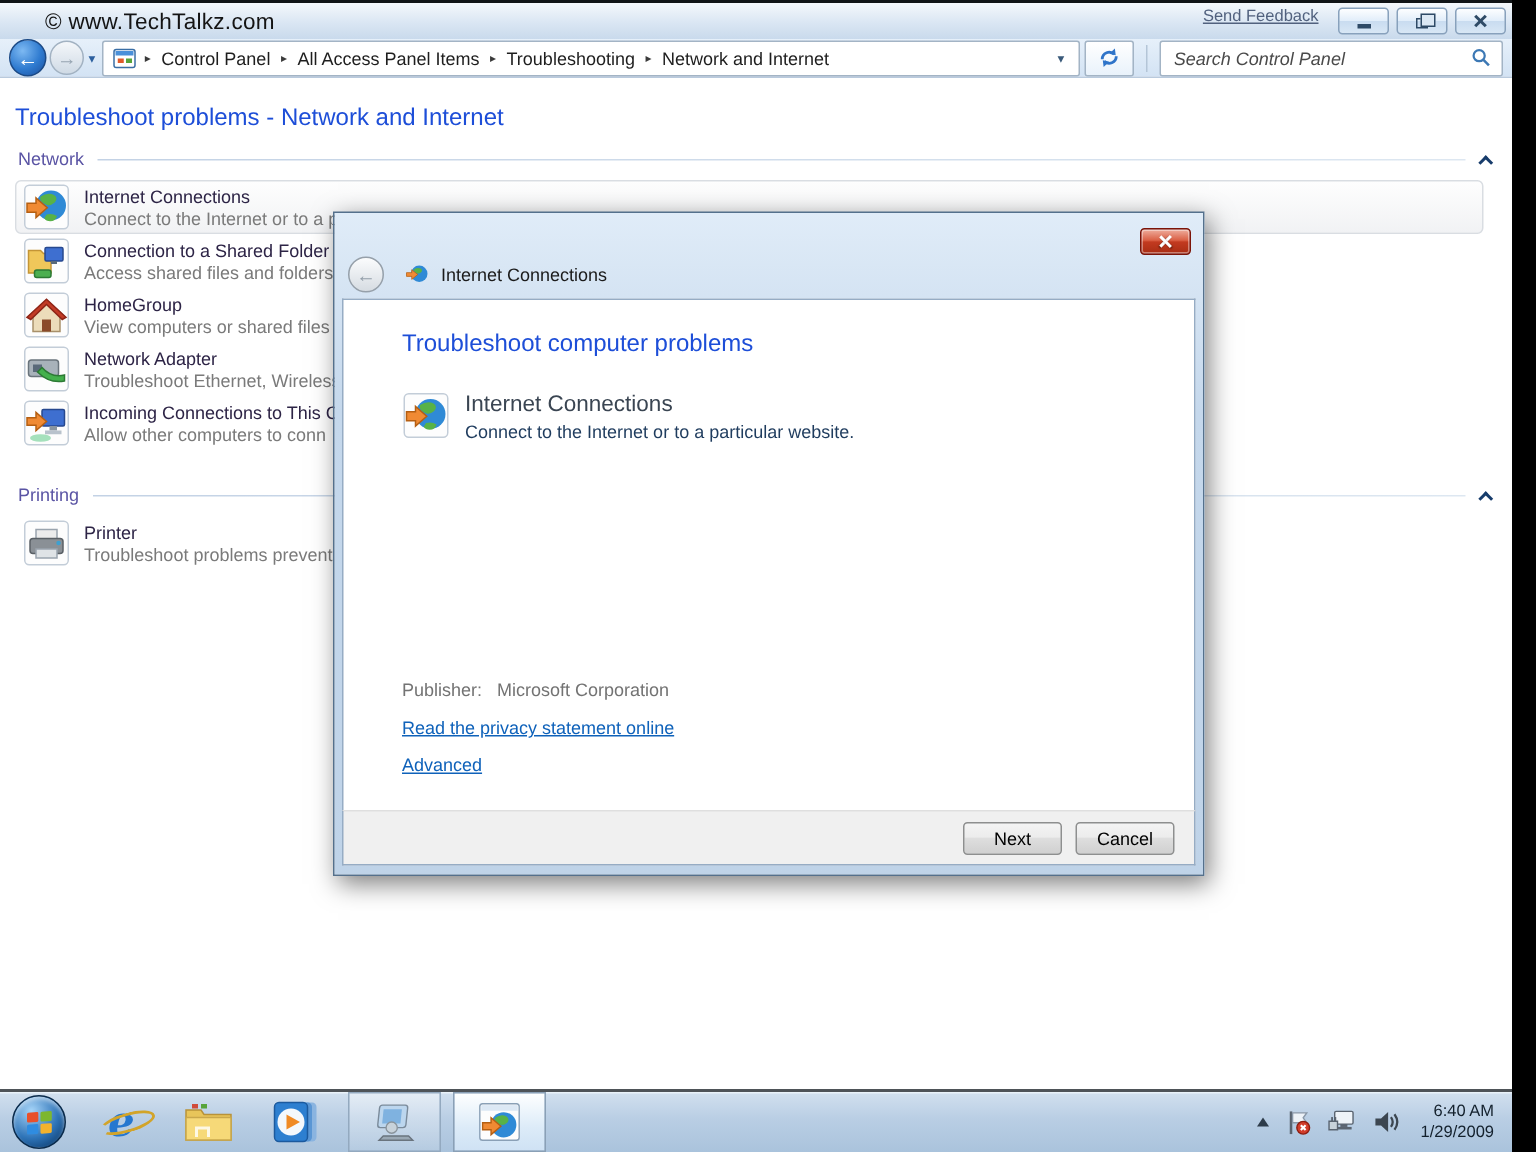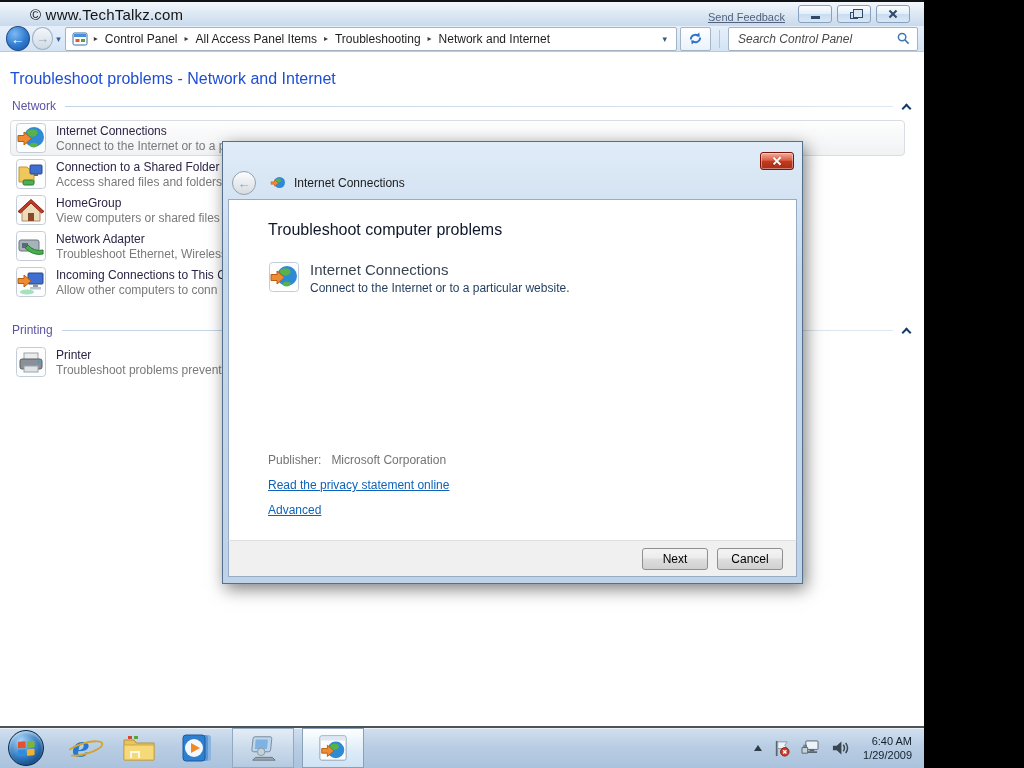--- a/index.html
+++ b/index.html
@@ -1,25 +1,25 @@
 <!DOCTYPE html>
 <html><head>
 <meta charset="utf-8">
 <style>
   * { box-sizing: border-box; }
   html,body { margin:0; padding:0; }
   body { font-family:"Liberation Sans", sans-serif; background:#000; }
-  .screen { position:relative; width:924px; height:768px; background:#fff; overflow:hidden; }
+  .screen { position:relative; width:1008px; height:768px; background:#fff; overflow:hidden; }
 
   
   .titlebar { position:absolute; top:0; left:0; right:0; height:26px;
     background:linear-gradient(#f4f8fc,#dae6f3 55%,#c9daec);
     border-top:2px solid #101417; display:flex; align-items:center; }
   .win-title { margin-left:30px; font-size:15px; color:#141414; letter-spacing:.2px; }
-  .tbar-right { margin-left:auto; display:flex; align-items:flex-end; gap:5px; padding-right:14px; }
+  .tbar-right { margin-left:auto; display:flex; align-items:flex-start; gap:5px; padding-right:4px; }
   .feedback-link { font-size:11px; color:#51617e; text-decoration:underline; margin-right:8px; }
   .cap-btn { width:34px; height:18px; border:1px solid #88a1bc; border-radius:3px;
     background:linear-gradient(#fdfeff,#e2eefa 48%,#c9dcf0 52%,#d8e7f5);
     display:flex; align-items:center; justify-content:center; position:relative; padding:0; }
   .min-glyph { width:9px; height:3px; background:#2e4a66; margin-top:7px; }
   .restore-glyph { width:8px; height:7px; border:1px solid #2e4a66; position:relative; margin-top:2px; }
   .restore-glyph::before { content:""; position:absolute; left:2px; top:-4px; width:8px; height:7px;
     border:1px solid #2e4a66; background:#dbe8f4; }
   .x-glyph { position:relative; width:11px; height:11px; }
   .x-glyph::before,.x-glyph::after { content:""; position:absolute; left:4.5px; top:0.5px; width:2px; height:10px; background:#2e4a66; }
@@ -84,21 +84,21 @@
   .dlg-x::before { transform:rotate(45deg); }
   .dlg-x::after { transform:rotate(-45deg); }
   .dlg-head { position:absolute; top:29px; left:9px; display:flex; align-items:center; }
   .dlg-back { width:24px; height:24px; border-radius:50%; border:1px solid #96a0aa; color:#939ea9;
     background:linear-gradient(#fbfcfd,#d6dce2); display:flex; align-items:center; justify-content:center;
     font-size:13px; line-height:1; padding:0; }
   .dlg-title-icon { margin:0 8px 0 14px; display:flex; }
   .dlg-title { font-size:12px; color:#1b1b1b; }
   .dlg-body { position:absolute; left:5px; right:5px; top:57px; bottom:43px; background:#fff;
     border:1px solid #96acct; border:1px solid #96acc4; border-bottom:none; }
-  .dlg-heading { position:absolute; left:39px; top:21px; font-size:16px; font-weight:400; color:#0f172a; }
+  .dlg-heading { position:absolute; left:39px; top:21px; font-size:16px; font-weight:400; color:#1d4ed8; }
   .dlg-item { position:absolute; left:39px; top:61px; display:flex; }
   .dlg-item-icon { width:32px; height:32px; margin-right:10px; }
   .dlg-item-title { font-size:15px; color:#3a4552; line-height:17px; }
   .dlg-item-desc { font-size:12px; color:#1f3c5e; margin-top:3px; }
   .dlg-publisher { position:absolute; left:39px; top:253px; font-size:12px; color:#737373; }
   .dlg-publisher b { font-weight:400; margin-right:10px; }
   .dlg-link { position:absolute; left:39px; font-size:12px; color:#0f62ba; }
   .dlg-link.privacy { top:278px; }
   .dlg-link.advanced { top:303px; }
   .dlg-footer { position:absolute; left:5px; right:5px; bottom:6px; height:37px; background:#f0f0f0;

